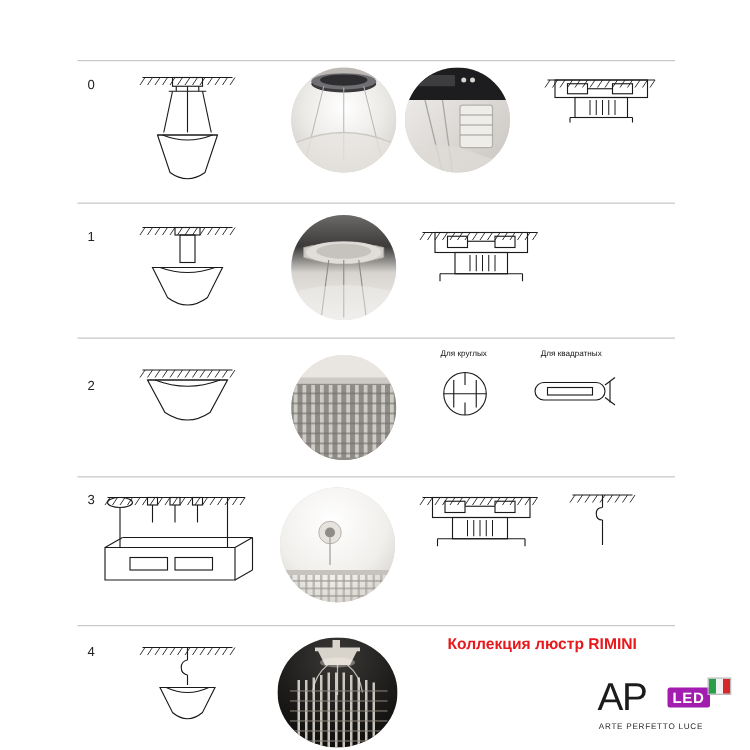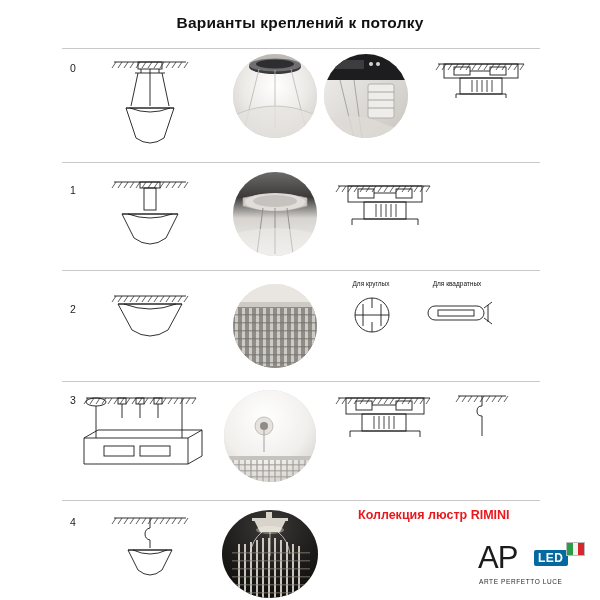--- a/index.html
+++ b/index.html
@@ -80,21 +80,21 @@
     color: #1b1b1b;
     font-family: "Liberation Sans", sans-serif;
   }
   .logo-led {
     position: absolute;
     left: 56px;
     top: 10px;
     font-size: 12px;
     font-weight: bold;
     color: #fff;
-    background: #0369a1;
+    background: #a21caf;
     padding: 1px 4px 1px 4px;
     border-radius: 2px;
     letter-spacing: 0.5px;
   }
   .logo-tag {
     position: absolute;
     left: 1px;
     top: 38px;
     font-size: 6.5px;
     letter-spacing: 0.6px;
@@ -115,21 +115,20 @@
     border-radius: 50%;
     overflow: hidden;
     background: #d9d6d2;
   }
 </style>
 </head>
 <body>
 
 <div id="page">
 
-  <div class="title">Варианты креплений к потолку</div>
 
   <div class="row" style="top:48px;"></div>
   <div class="row" style="top:162px;"></div>
   <div class="row" style="top:270px;"></div>
   <div class="row" style="top:381px;"></div>
   <div class="row" style="top:500px;"></div>
 
   <div class="row-num" style="top:62px;">0</div>
   <div class="row-num" style="top:184px;">1</div>
   <div class="row-num" style="top:303px;">2</div>

